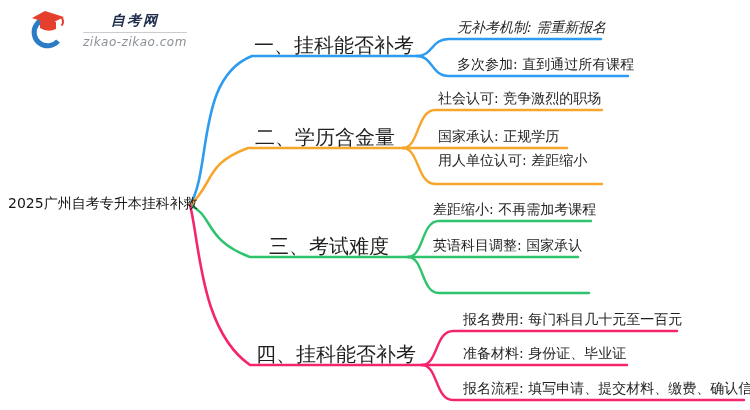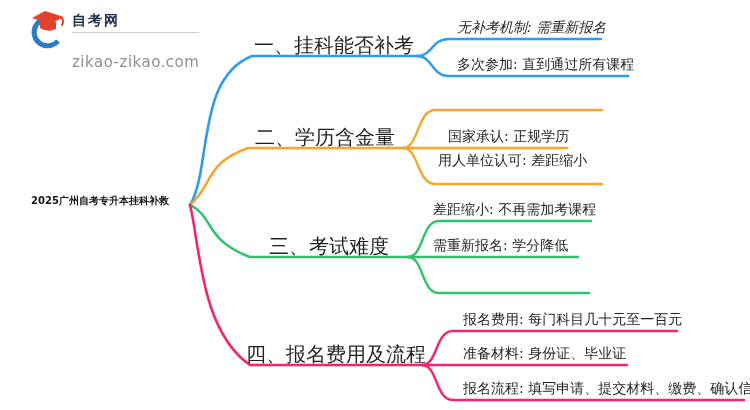--- a/index.html
+++ b/index.html
@@ -1,28 +1,28 @@
 <!DOCTYPE html>
 <html><head>
 <meta charset="utf-8">
 <style>
   html,body{margin:0;padding:0;background:#ffffff;}
   body{width:750px;height:410px;overflow:hidden;font-family:"DejaVu Sans","Liberation Sans",sans-serif;}
   .canvas{position:relative;width:750px;height:410px;background:#ffffff;}
   .lines{position:absolute;left:0;top:0;width:750px;height:410px;}
   .lines path{fill:none;stroke-linecap:round;stroke-linejoin:round;}
   .node{position:absolute;color:#1f1f1f;white-space:nowrap;line-height:1.25;}
-  .root{font-size:10px;font-weight:700;width:184px;text-align:center;letter-spacing:0px;color:#161616;}
+  .root{font-size:14px;font-weight:400;width:184px;letter-spacing:0px;color:#161616;}
   .branch-label{font-size:20px;font-weight:500;width:180px;text-align:center;}
   .leaf{font-size:14px;font-weight:500;}
   
   .logo{position:absolute;left:28px;top:10px;display:flex;align-items:flex-start;cursor:pointer;}
-  .logo-text{display:flex;flex-direction:column;margin-left:2px;margin-top:2px;}
+  .logo-text{display:flex;flex-direction:column;align-items:center;margin-left:13px;margin-top:2px;font-style:italic;}
   .site-name{font-size:14px;font-weight:700;color:#1e2c4b;letter-spacing:2px;}
-  .site-url{font-size:15px;color:#8c9196;border-top:1px solid #c9ccd1;padding-top:20px;margin-top:2px;letter-spacing:.5px;}
+  .site-url{font-size:12px;color:#8c9196;border-top:1px solid #c9ccd1;padding-top:2px;margin-top:2px;letter-spacing:.5px;}
 </style>
 </head>
 <body>
 
 <div class="canvas">
 
   <svg class="lines" viewBox="0 0 750 410" aria-hidden="true">
 
     <path stroke-width="2.6" d="M190 205 C212 168 196 78 252 56 L417 56" stroke="#2d9bf0"></path>
     <path stroke-width="2.4" d="M417 56 C433 56 431 39 449 39 L601 39" stroke="#2d9bf0"></path>
@@ -55,28 +55,29 @@
       <span class="site-name">自考网</span>
       <span class="site-url">zikao-zikao.com</span>
     </div>
   </div>
 
   <div class="node root" style="left:8px;top:195px;">2025广州自考专升本挂科补救</div>
 
   <div class="node branch-label" style="left:244px;top:33px;">一、挂科能否补考</div>
   <div class="node branch-label" style="left:235px;top:125px;">二、学历含金量</div>
   <div class="node branch-label" style="left:239px;top:234px;">三、考试难度</div>
-  <div class="node branch-label" style="left:246px;top:342px;">四、报名费用及流程</div>
+  <div class="node branch-label" style="left:246px;top:342px;">四、挂科能否补考</div>
 
   <div class="node leaf" style="left:457px;top:19px;font-style:italic;">无补考机制: 需重新报名</div>
   <div class="node leaf" style="left:457px;top:56px;">多次参加: 直到通过所有课程</div>
 
-  <div class="node leaf" style="left:448px;top:128px;text-align:right;">国家承认: 正规学历</div>
+  <div class="node leaf" style="left:438px;top:90px;">社会认可: 竞争激烈的职场</div>
+  <div class="node leaf" style="left:438px;top:128px;text-align:right;">国家承认: 正规学历</div>
   <div class="node leaf" style="left:438px;top:152px;">用人单位认可: 差距缩小</div>
 
   <div class="node leaf" style="left:433px;top:201px;">差距缩小: 不再需加考课程</div>
-  <div class="node leaf" style="left:433px;top:237px;">需重新报名: 学分降低</div>
+  <div class="node leaf" style="left:433px;top:237px;">英语科目调整: 国家承认</div>
 
   <div class="node leaf" style="left:463px;top:311px;">报名费用: 每门科目几十元至一百元</div>
   <div class="node leaf" style="left:463px;top:345px;">准备材料: 身份证、毕业证</div>
   <div class="node leaf" style="left:463px;top:380px;">报名流程: 填写申请、提交材料、缴费、确认信息</div>
 
 </div>
 
 </body></html>

